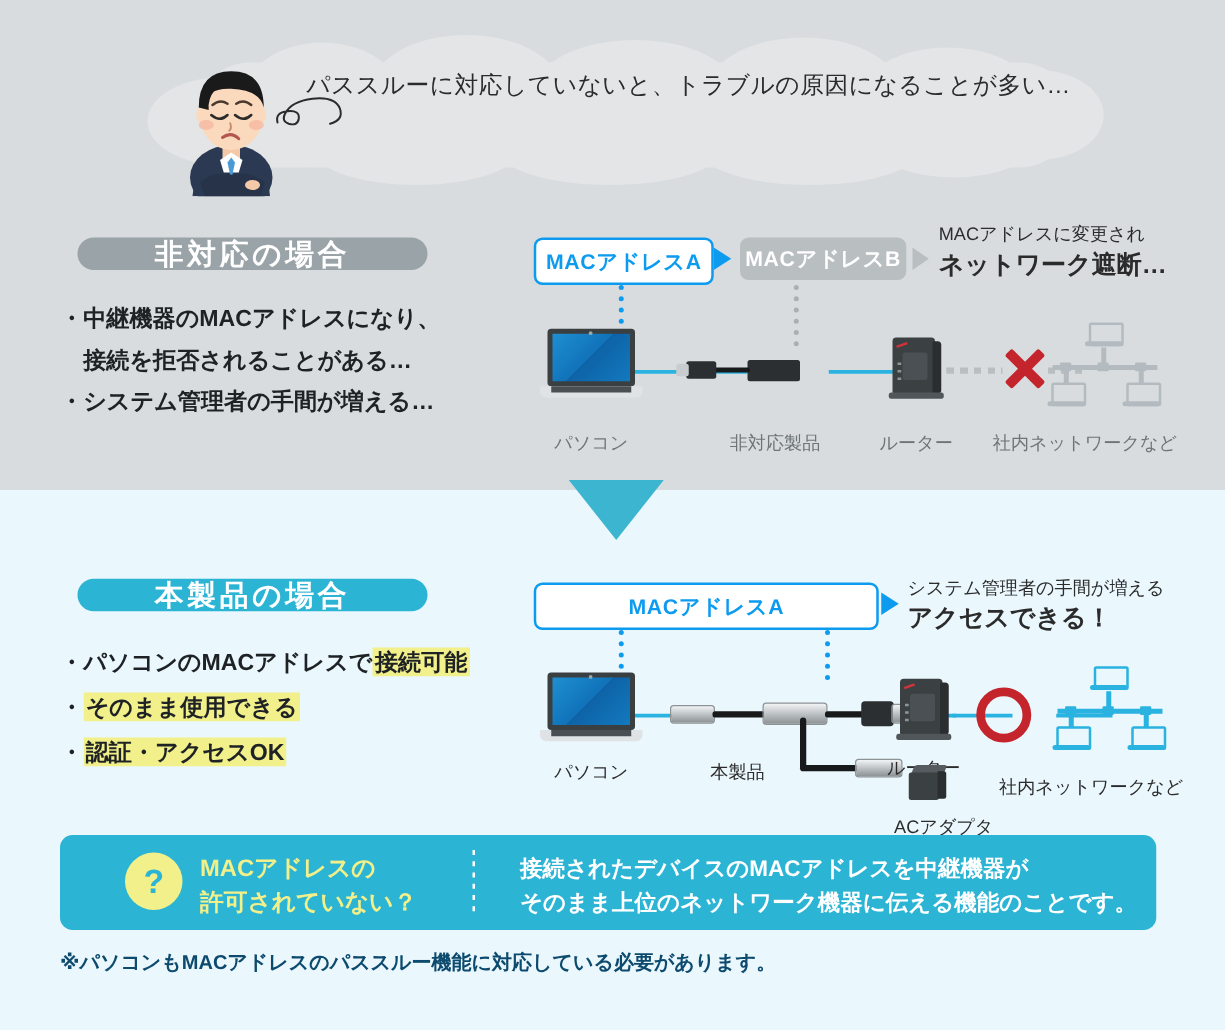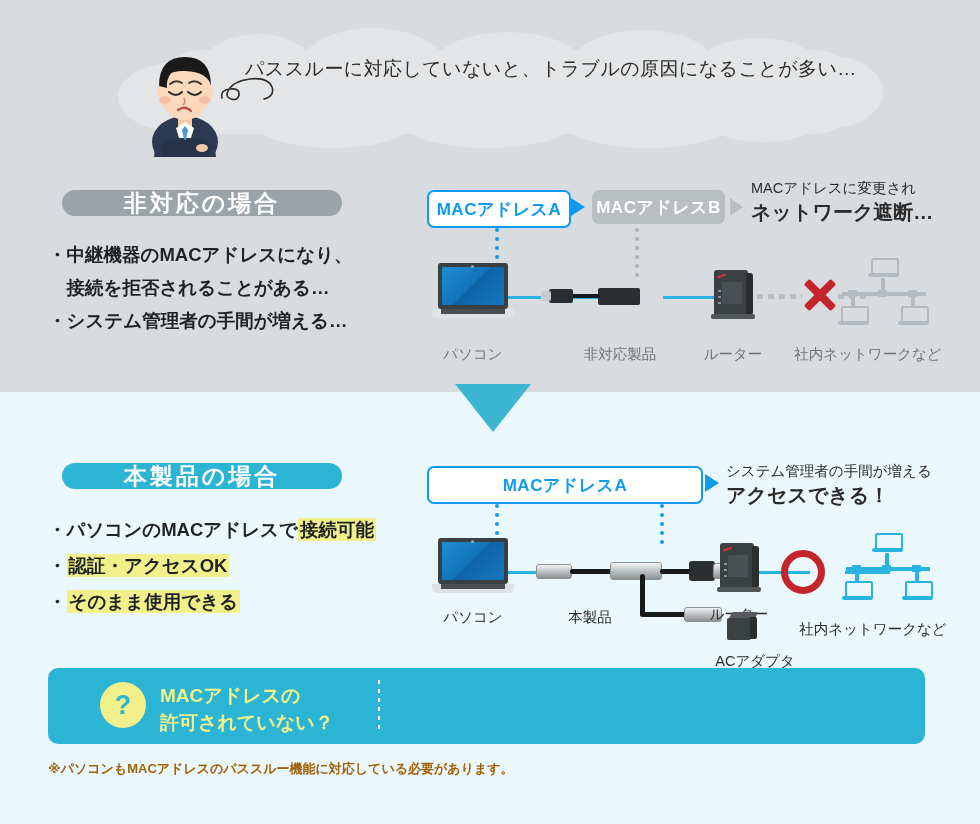--- a/index.html
+++ b/index.html
@@ -144,21 +144,21 @@
   .infobox{position:absolute;left:48px;top:668px;width:877px;height:76px;background:#2cb4d4;border-radius:10px;}
   .qcircle{position:absolute;left:52px;top:14px;width:46px;height:46px;border-radius:50%;background:#f2f08a;
     display:flex;align-items:center;justify-content:center;color:#2cb4d4;font-size:27px;font-weight:bold;}
   .qtitle{position:absolute;left:112px;top:14px;color:#f2f08a;font-size:19px;font-weight:bold;line-height:27px;}
   .qtitle div{white-space:nowrap;}
   .vdiv{position:absolute;left:330px;top:12px;width:2px;height:52px;}
   .vdiv i{display:block;width:2px;height:4px;background:#ffffff;margin-bottom:5px;}
   .qbody{position:absolute;left:368px;top:14px;color:#ffffff;font-size:18px;font-weight:bold;line-height:27px;}
   .qbody div{white-space:nowrap;}
 
-  .footnote{position:absolute;left:48px;top:760px;color:#a16207;font-size:13px;font-weight:bold;white-space:nowrap;}
+  .footnote{position:absolute;left:48px;top:760px;color:#0c4a6e;font-size:16px;font-weight:bold;white-space:nowrap;}
 </style>
 </head>
 <body>
 
 <div class="stage">
 
   <div class="panel-top"></div>
   <div class="panel-bottom"></div>
 
   <div class="cloud">
@@ -303,24 +303,24 @@
 
   <div class="down-arrow"></div>
 
   <div class="pill pill-teal">本製品の場合</div>
 
   <div class="bullets bot">
     <div class="li">
       <span>・パソコンのMACアドレスで</span><span class="hl">接続可能</span>
     </div>
     <div class="li">
+      <span>・</span><span class="hl">そのまま使用できる</span>
+    </div>
+    <div class="li">
       <span>・</span><span class="hl">認証・アクセスOK</span>
-    </div>
-    <div class="li">
-      <span>・</span><span class="hl">そのまま使用できる</span>
     </div>
   </div>
 
   <div class="macbox mac-a2">MACアドレスA</div>
   <div class="tri tri-blue2"></div>
 
   <div class="vdot" style="left:495px;top:504px;">
     <i style="background:#0d9bf0;"></i>
       <i style="background:#0d9bf0;"></i>
       <i style="background:#0d9bf0;"></i>
@@ -417,17 +417,21 @@
       <div>許可されていない？</div>
     </div>
     <div class="vdiv">
       <i></i>
         <i></i>
         <i></i>
         <i></i>
         <i></i>
         <i></i>
     </div>
+    <div class="qbody">
+      <div>接続されたデバイスのMACアドレスを中継機器が</div>
+      <div>そのまま上位のネットワーク機器に伝える機能のことです。</div>
+    </div>
   </div>
 
   <div class="footnote">※パソコンもMACアドレスのパススルー機能に対応している必要があります。</div>
 
 </div>
 
 </body></html>

